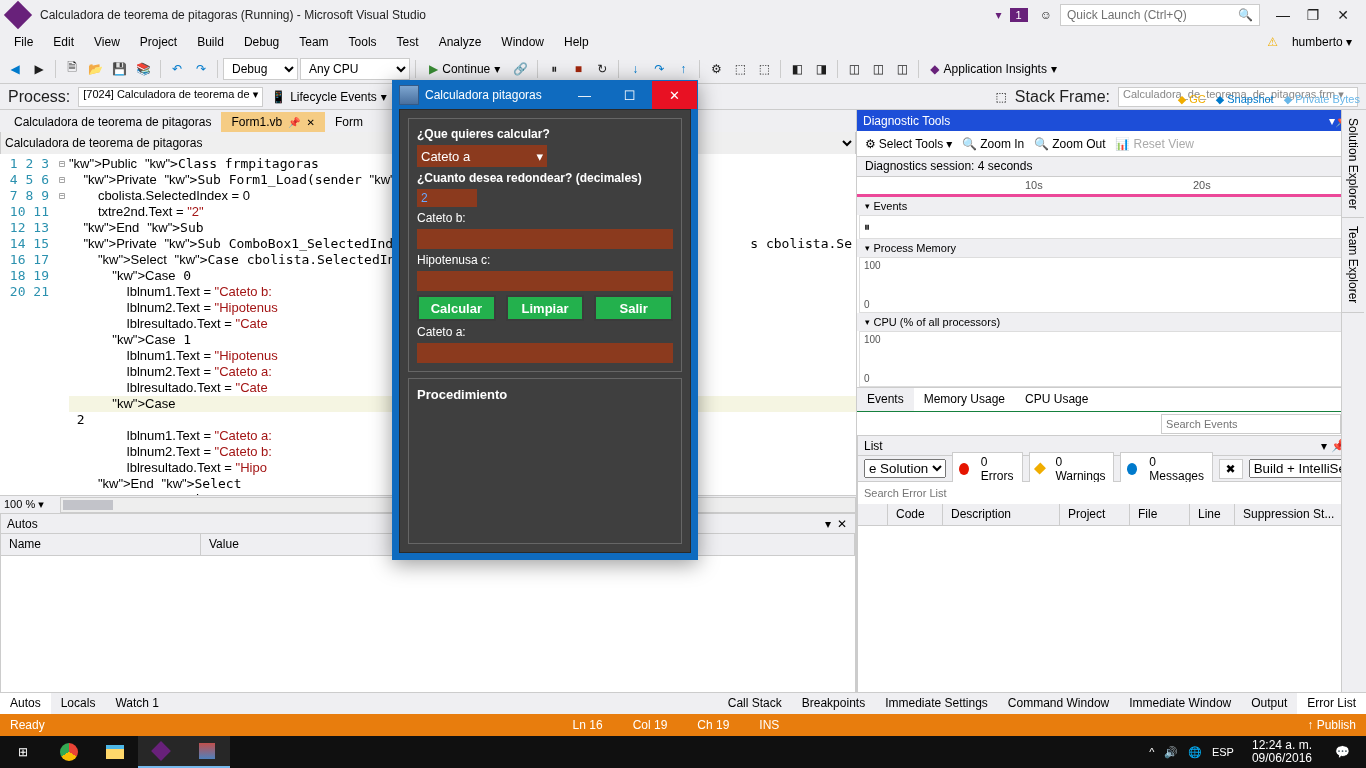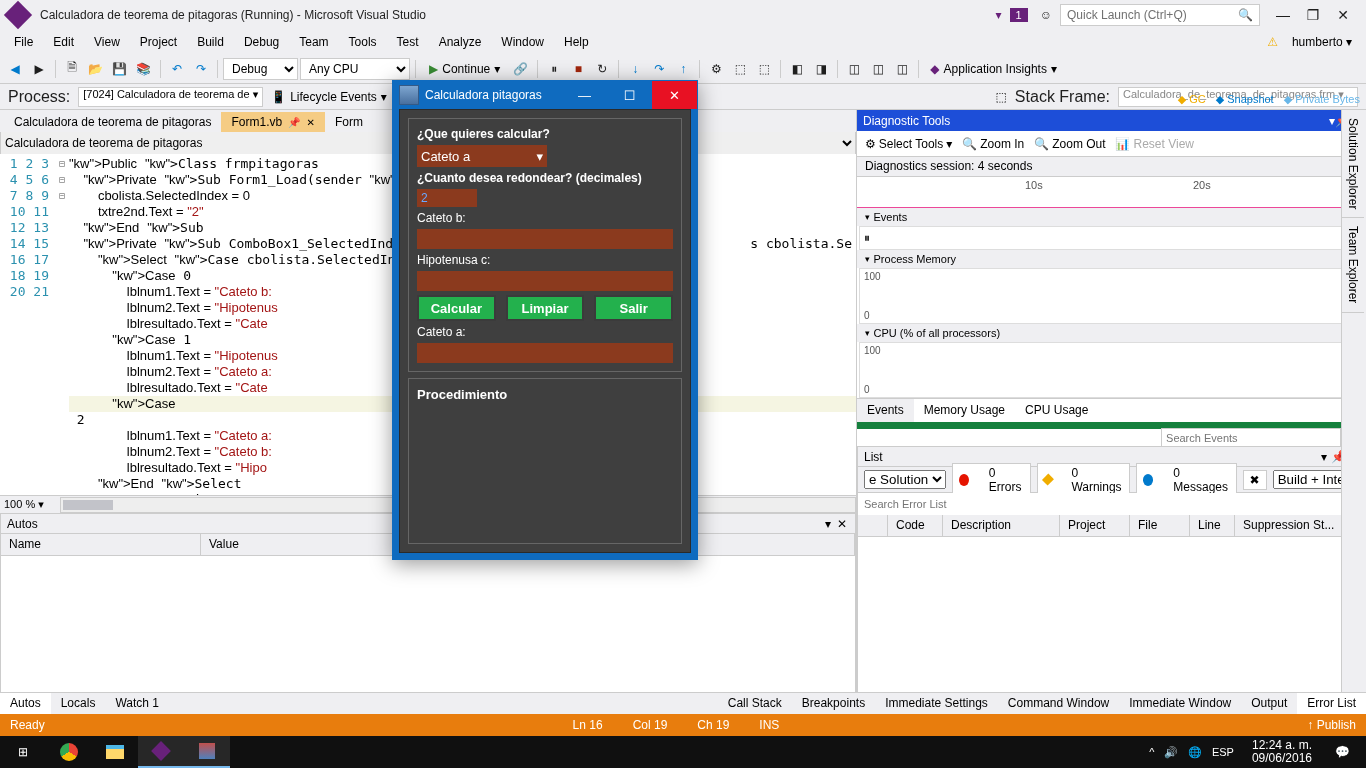--- a/index.html
+++ b/index.html
@@ -67,38 +67,38 @@
 .cols-header .col { padding:3px 8px; border-right:1px solid #ccc; font-size:12px; }
 
 
 .right-pane { width:510px; display:flex; flex-direction:column; border-left:1px solid #ccc; }
 .diag-header { height:21px; background:#efeff2; display:flex; align-items:center; padding:0 6px; font-size:12px; }
 .diag-header.dark { background:#1d4ed8; color:#fff; }
 .diag-header .spacer { flex:1; }
 .diag-toolbar { height:26px; background:#fff; border-bottom:1px solid #ccc; display:flex; align-items:center; gap:10px; padding:0 8px; font-size:12px; }
 .diag-toolbar .btn { cursor:pointer; display:flex; align-items:center; gap:3px; }
 .diag-session { height:20px; background:#efeff2; padding:2px 8px; font-size:12px; border-bottom:1px solid #ccc; }
-.timeline { height:31px; background:#fff; border-bottom:1px solid #ec4899; display:flex; position:relative; font-size:11px; color:#555; }
+.timeline { height:20px; background:#fff; border-bottom:3px solid #ec4899; display:flex; position:relative; font-size:11px; color:#555; }
 .timeline .tick { position:absolute; top:2px; }
 .graph-section { background:#fff; }
 .graph-title { height:18px; padding:2px 8px; font-size:11px; background:#efeff2; display:flex; align-items:center; gap:4px; }
 .graph-title::before { content:'▾'; font-size:9px; }
 .graph-area { height:56px; border:1px solid #ddd; margin:0 2px; position:relative; background:#fff; }
 .graph-area .ylabel { position:absolute; font-size:10px; color:#555; }
 .legend { position:absolute; right:6px; top:-17px; display:flex; gap:10px; font-size:11px; }
 .legend span::before { content:'◆ '; }
 .diag-bottom-tabs { height:24px; background:#fff; border-top:1px solid #ccc; display:flex; }
 .diag-bottom-tabs .tab { padding:4px 10px; font-size:12px; cursor:pointer; }
 .diag-bottom-tabs .tab.active { background:#efeff2; }
-.diag-search { height:24px; display:flex; justify-content:flex-end; align-items:center; padding:2px 6px; background:#fff; border-top:7px solid #15803d; }
+.diag-search { height:24px; display:flex; justify-content:flex-end; align-items:center; padding:2px 6px; background:#fff; border-top:1px solid #15803d; }
 .diag-search input { width:180px; height:20px; padding:0 4px; border:1px solid #ccc; font-size:11px; }
 
 
 .errorlist-toolbar { height:26px; background:#efeff2; border-bottom:1px solid #ccc; display:flex; align-items:center; gap:6px; padding:0 6px; font-size:12px; }
-.errorlist-toolbar .pill { display:flex; align-items:center; gap:20px; padding:2px 6px; background:#fff; border:1px solid #ccc; cursor:pointer; }
+.errorlist-toolbar .pill { display:flex; align-items:center; gap:12px; padding:2px 6px; background:#fff; border:1px solid #ccc; cursor:pointer; }
 .err-icon { width:12px; height:12px; border-radius:50%; display:inline-block; }
 .err-red { background:#e51400; }
 .err-yel { background:#f0ad00; transform:rotate(45deg); border-radius:0; width:9px; height:9px; }
 .err-blu { background:#007acc; }
 .errorlist-search { height:22px; border-bottom:1px solid #ccc; }
 .errorlist-search input { width:100%; height:22px; border:none; padding:0 6px; font-size:11px; color:#717171; }
 
 
 .right-rail { position:absolute; right:0; top:110px; bottom:60px; width:25px; background:#efeff2; border-left:1px solid #ccc; }
 .right-rail .vtab { writing-mode:vertical-rl; padding:8px 4px; font-size:12px; cursor:pointer; background:#efeff2; border-bottom:1px solid #ccc; }

